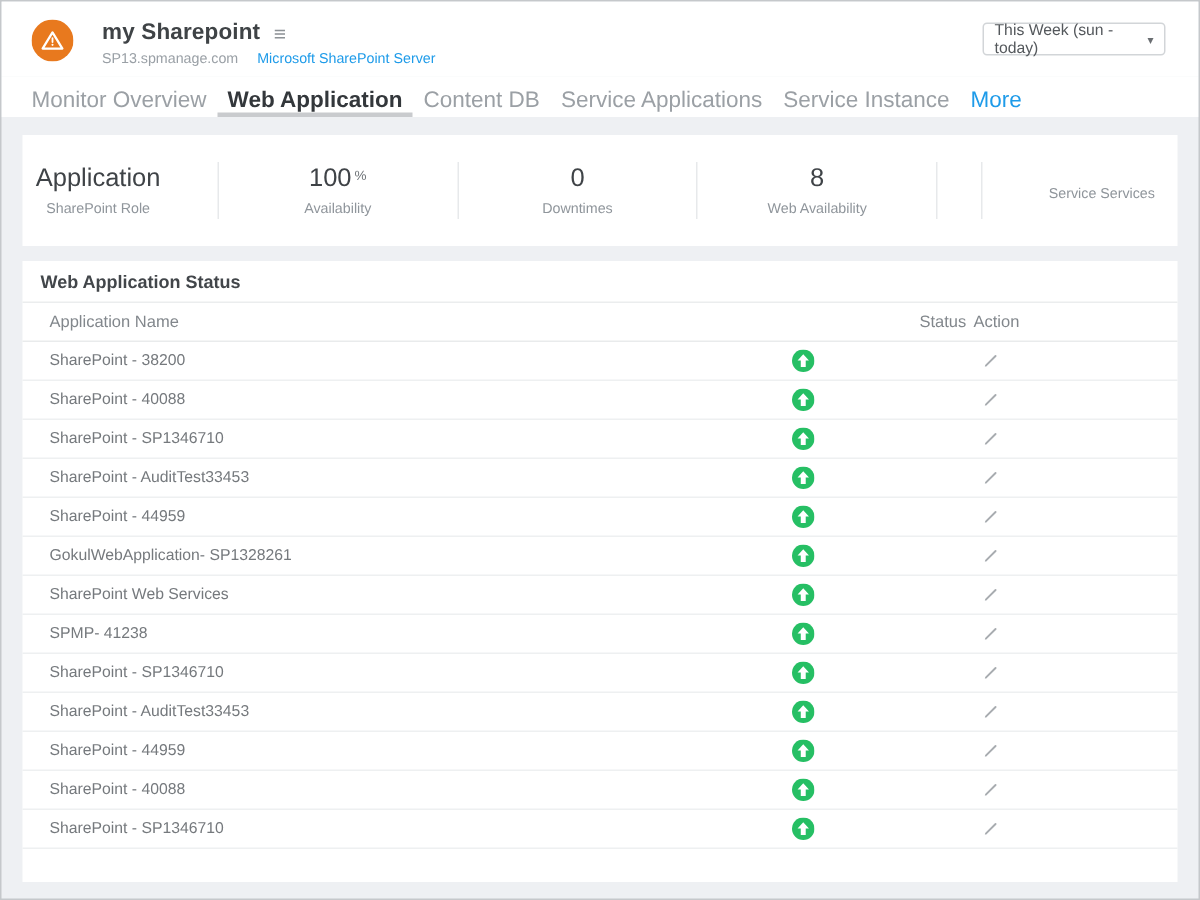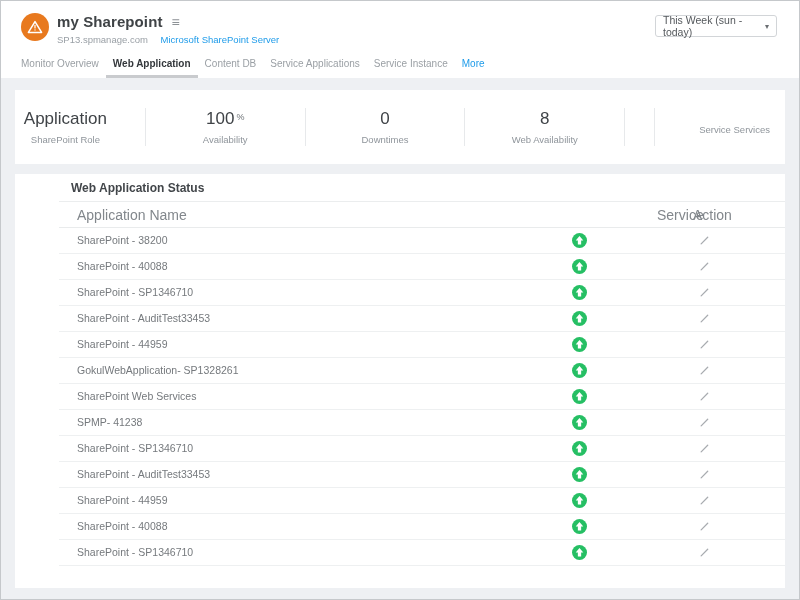--- a/index.html
+++ b/index.html
@@ -3,49 +3,49 @@
 <meta charset="utf-8">
 <style>
   * { margin:0; padding:0; box-sizing:border-box; }
   body { background:#fff; font-family:"Liberation Sans", sans-serif; }
   .screen { width:800px; height:600px; border:1px solid #c5c8cb; background:#eef0f3; overflow:hidden; position:relative; }
 
   
   .topbar { background:#fff; padding:12px 22px 6px 20px; display:flex; align-items:flex-start; }
   .logo { width:28px; height:28px; flex:0 0 28px; }
   .logo svg { display:block; }
-  .title-wrap { margin-left:8px; }
+  .title-wrap { margin-left:19px; }
   .title-line { display:flex; align-items:center; }
   .page-title { font-size:15px; font-weight:700; color:#3f4346; letter-spacing:.1px; }
   .menu-icon { margin-left:9px; color:#8d9296; font-size:14px; line-height:1; cursor:pointer; }
   .subline { margin-top:4px; font-size:9.5px; }
   .host { color:#9aa0a6; }
   .server-link { color:#1e9be9; margin-left:10px; text-decoration:none; cursor:pointer; }
   .period { margin-left:auto; width:122px; height:22px; border:1px solid #d2d5d8; border-radius:3px; background:#fff; display:flex; align-items:center; justify-content:space-between; padding:4px 7px; font-size:10.5px; color:#54585c; cursor:pointer; margin-top:2px; }
   .caret { font-size:8px; color:#6a6e72; }
 
   
   .tabbar { background:#fff; display:flex; padding-left:13px; height:27px; }
-  .tab { font-size:10px; color:#9ba0a5; padding:7px 7px 0; border-bottom:3px solid transparent; cursor:pointer; white-space:nowrap; }
+  .tab { font-size:15px; color:#9ba0a5; padding:7px 7px 0; border-bottom:3px solid transparent; cursor:pointer; white-space:nowrap; }
   .tab.active { color:#33373b; font-weight:700; border-bottom-color:#c9cbce; }
   .tab.more { color:#1e9be9; }
 
   
   .content { padding:12px 14px 0; }
 
   .stats-card { background:#fff; height:74px; display:flex; align-items:center;gap:29px; }
   .stat { flex:1; text-align:center; }
   .stat-value { font-size:17px; color:#3f4347; }
   .stat-suffix { font-size:9px; color:#6f7478; vertical-align:4px; margin-left:2px; }
   .stat-label { font-size:9.5px; color:#8f959b; margin-top:5px; }
   .vdiv { width:1px; background:#e7e9eb; height:38px; flex:0 0 1px; }
 
-  .table-card { background:#fff; margin-top:10px; padding-bottom:22px;padding-left:44px; }
+  .table-card { background:#fff; margin-top:10px; padding-bottom:22px; }
   .table-title { font-size:12px; font-weight:700; color:#42464a; padding:7px 12px 6px; border-bottom:1px solid #ebedee; }
-  .thead { position:relative; height:26px; line-height:26px; border-bottom:1px solid #e9ebec; font-size:14px; color:#82878c; }
+  .thead { position:relative; height:26px; line-height:26px; border-bottom:1px solid #e9ebec; font-size:11px; color:#82878c; }
   .th-name { padding-left:18px; display:inline-block; }
   .th-status { position:absolute; left:598px; top:0; }
   .th-action { position:absolute; left:634px; top:0; }
   .trow { position:relative; height:26px; line-height:25px; border-bottom:1px solid #eef0f1; font-size:10.5px; color:#75797d; }
   .tname { padding-left:18px; display:inline-block; white-space:nowrap; }
   .tstatus { position:absolute; left:513px; top:5px; width:15px; height:15px; }
   .tstatus svg, .taction svg { display:block; }
   .taction { position:absolute; left:639px; top:6px; width:13px; height:13px; cursor:pointer; }
 </style>
 </head>
@@ -113,21 +113,21 @@
       <span class="vdiv"></span>
       <div class="stat">
         <div class="stat-label">Service Services</div>
       </div>
     </section>
 
     <section class="table-card">
       <div class="table-title">Web Application Status</div>
       <div class="thead">
         <span class="th-name">Application Name</span>
-        <span class="th-status">Service</span>
+        <span class="th-status">Status</span>
         <span class="th-action">Action</span>
       </div>
       <div id="rows-container">
   <div class="trow">
     <span class="tname">SharePoint - 38200</span>
     <span class="tstatus">
       <svg width="15" height="15" viewBox="0 0 15 15">
         <circle cx="7.5" cy="7.5" r="7.5" fill="#26bf64"></circle>
         <path d="M7.5 3.1 L11.3 7.4 H9.15 V11.6 H5.85 V7.4 H3.7 Z" fill="#fff"></path>
       </svg>

